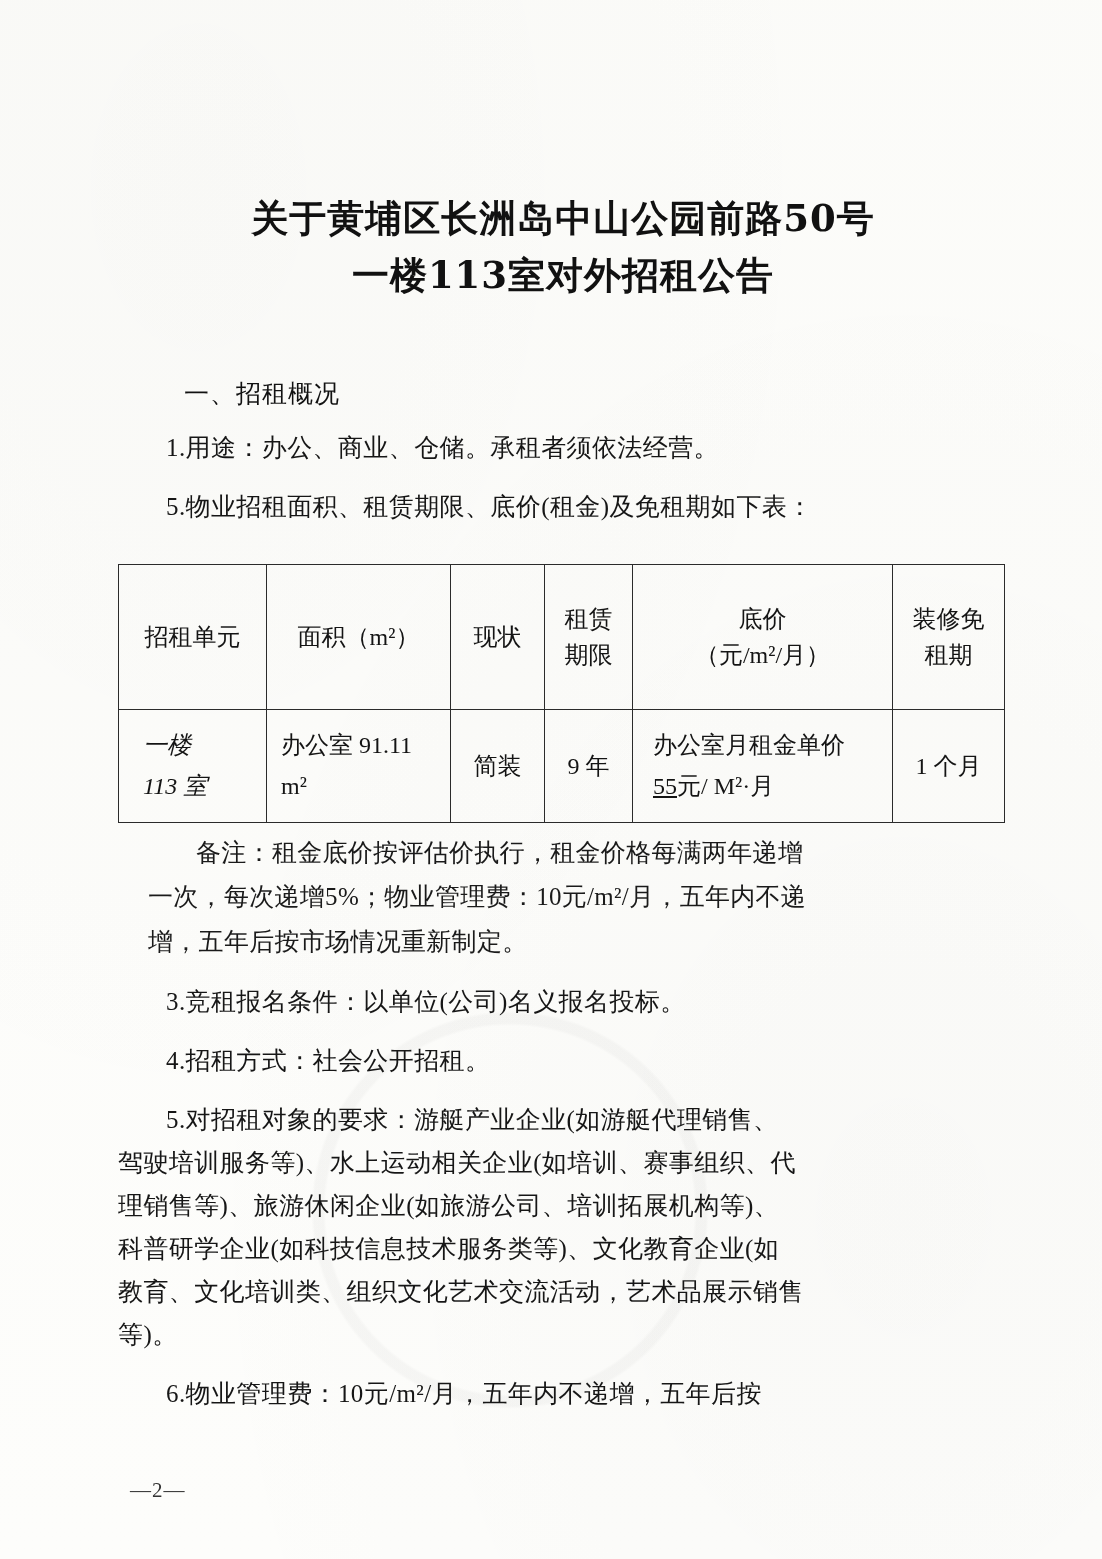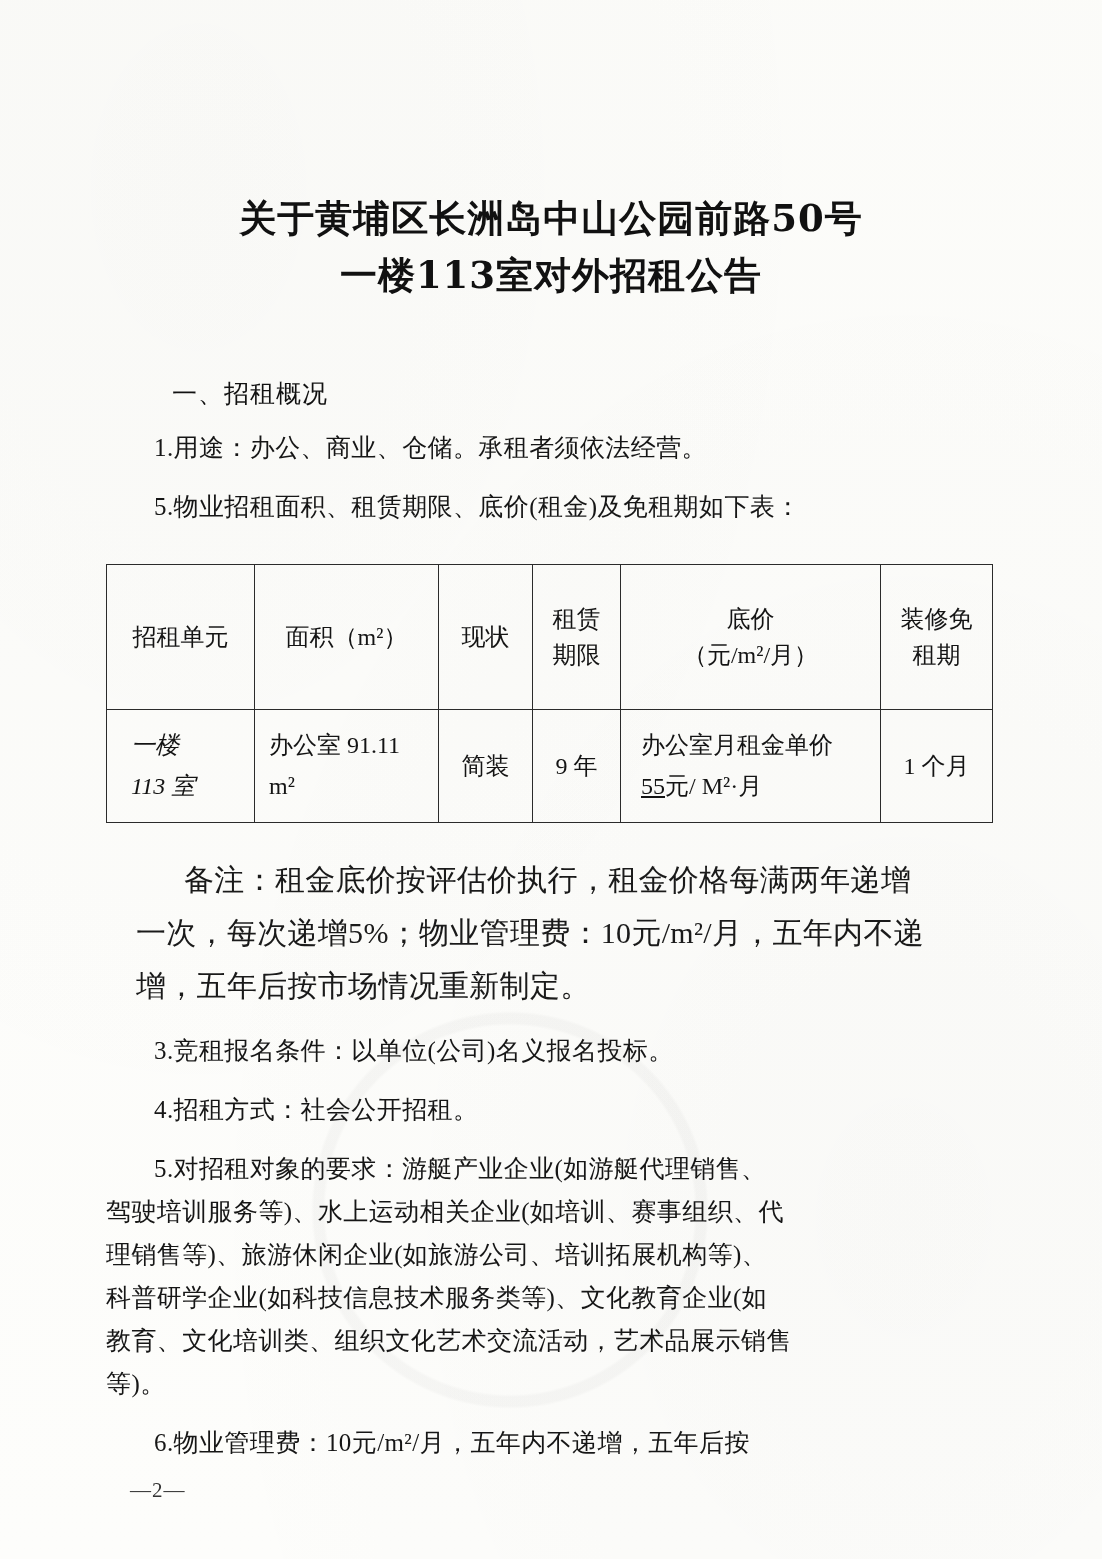--- a/index.html
+++ b/index.html
@@ -27,21 +27,21 @@
     position: absolute;
     inset: 0;
     pointer-events: none;
     background:
       radial-gradient(ellipse at 18% 12%, rgba(0,0,0,0.012), rgba(0,0,0,0) 55%),
       radial-gradient(ellipse at 82% 78%, rgba(0,0,0,0.015), rgba(0,0,0,0) 60%),
       linear-gradient(180deg, rgba(250,250,247,0.6), rgba(255,255,255,0));
   }
   .content {
     position: absolute;
-    left: 106px;
+    left: 118px;
     top: 0;
     width: 890px;
   }
   .title {
     text-align: center;
     font-family: "DejaVu Serif", serif;
     font-weight: bold;
     font-size: 37px;
     line-height: 1.55;
     letter-spacing: 1px;
@@ -103,22 +103,22 @@
     text-align: center;
     font-size: 24px;
   }
   table.rent td.cell-price {
     padding-left: 20px;
     font-size: 24px;
     line-height: 1.7;
   }
   .ul-mark { text-decoration: underline; }
   .note {
-    margin-top: 30px;
-    font-size: 30px;
+    margin-top: 8px;
+    font-size: 25px;
     line-height: 1.78;
     text-indent: 48px;
     padding-left: 30px;
     letter-spacing: 0.3px;
   }
   .page-number {
     position: absolute;
     left: 130px;
     bottom: 56px;
     font-size: 21px;

